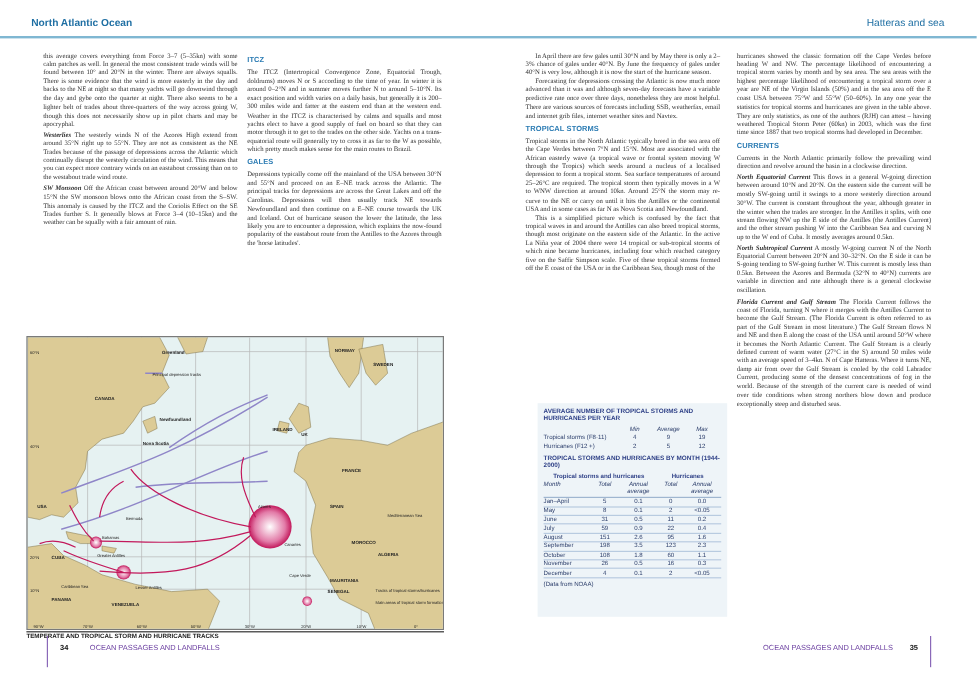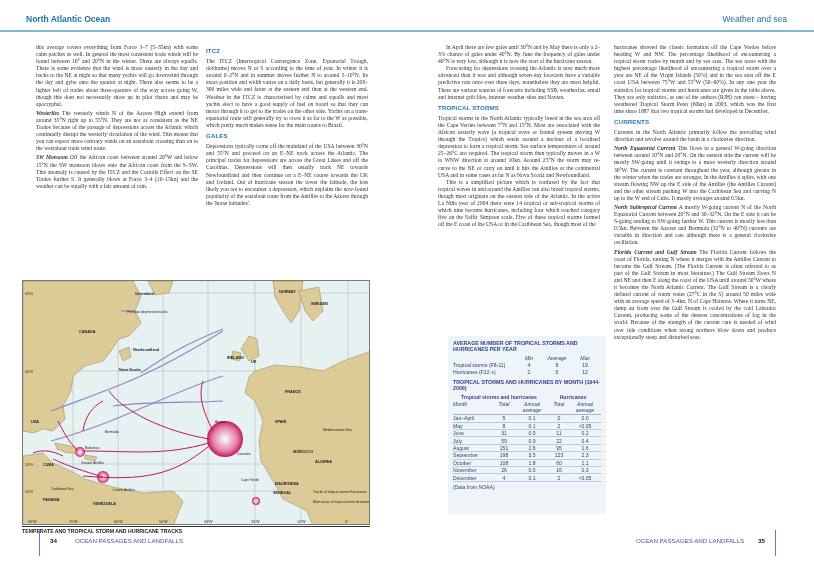--- a/index.html
+++ b/index.html
@@ -49,21 +49,21 @@
   .folio-right .num { margin-left: 14px; }
 
   .mlabel { font-family: "Liberation Sans", "DejaVu Sans", sans-serif; font-size: 3.8px; font-weight: bold; fill: #222; }
   .mlabel-sm { font-family: "Liberation Sans", "DejaVu Sans", sans-serif; font-size: 3.4px; fill: #222; }
 </style>
 </head>
 <body>
 
 <div class="running-head">
   <div class="rh-left">North Atlantic Ocean</div>
-  <div class="rh-right">Weather and sea</div>
+  <div class="rh-right">Hatteras and sea</div>
 </div>
 
 <div class="col" id="c1">
   <p>this average covers everything from Force 3–7 (5–35kn) with some calm patches as well. In general the most consistent trade winds will be found between 10° and 20°N in the winter. There are always squalls. There is some evidence that the wind is more easterly in the day and backs to the NE at night so that many yachts will go downwind through the day and gybe onto the quarter at night. There also seems to be a lighter belt of trades about three-quarters of the way across going W, though this does not necessarily show up in pilot charts and may be apocryphal.</p>
   <p><span class="lead">Westerlies</span><span> The westerly winds N of the Azores High extend from around 35°N right up to 55°N. They are not as consistent as the NE Trades because of the passage of depressions across the Atlantic which continually disrupt the westerly circulation of the wind. This means that you can expect more contrary winds on an eastabout crossing than on to the westabout trade wind route.</span></p>
   <p><span class="lead">SW Monsoon</span><span> Off the African coast between around 20°W and below 15°N the SW monsoon blows onto the African coast from the S–SW. This anomaly is caused by the ITCZ and the Coriolis Effect on the SE Trades further S. It generally blows at Force 3–4 (10–15kn) and the weather can be squally with a fair amount of rain.</span></p>
 </div>
 
 <div class="col" id="c2">
   <div class="h">ITCZ</div>

